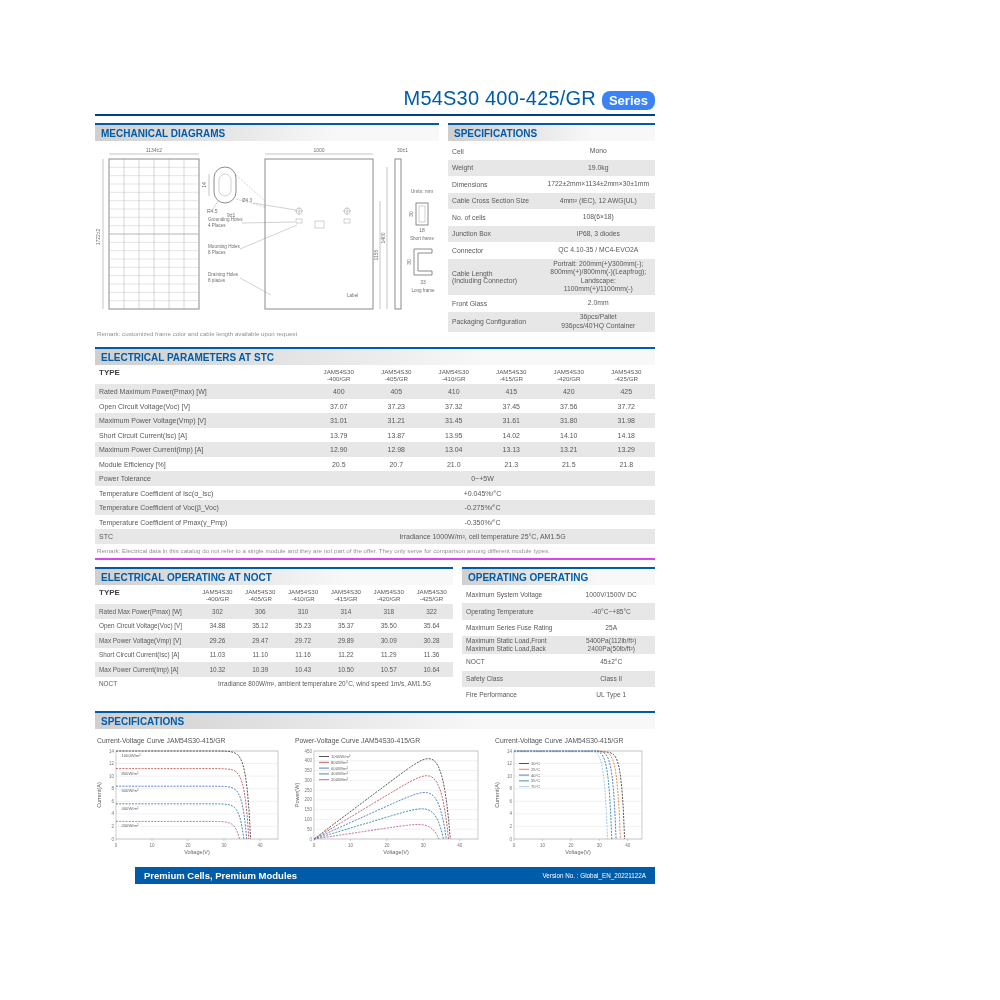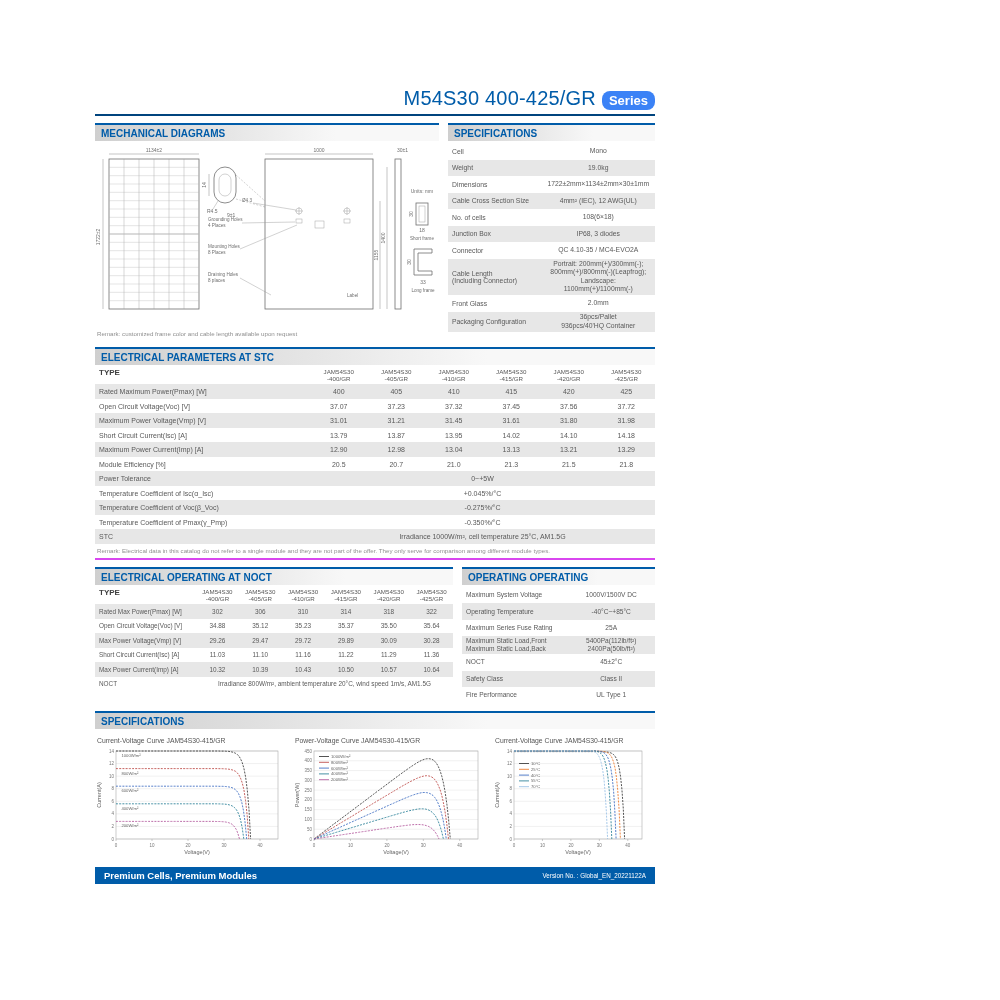--- a/index.html
+++ b/index.html
@@ -68,21 +68,21 @@
   .outline { fill:none; stroke:#6f6f6f; stroke-width:0.8; }
   .thin { fill:none; stroke:#9a9a9a; stroke-width:0.45; }
   .dim { stroke:#8a8a8a; stroke-width:0.5; }
   .leader { stroke:#9a9a9a; stroke-width:0.45; stroke-dasharray:2 1.5; fill:none; }
   .dimt { font-size:5px; fill:#6f6f6f; }
   .lblt { font-size:4.6px; fill:#6f6f6f; }
 
   
   .footer {
     display:flex; justify-content:space-between; align-items:center;
-    background:#005CA9; color:#fff; height:17px; padding:0 9px; margin-top:6px;
+    background:#005CA9; color:#fff; height:17px; padding:0 9px; margin-top:6px;margin-left:40px;
   }
   .footer-left { font-size:9.5px; font-weight:bold; }
   .footer-right { font-size:6.3px; }
 </style>
 </head>
 <body>
 
 <div class="sheet">
 
   <div class="doc-title-row">

